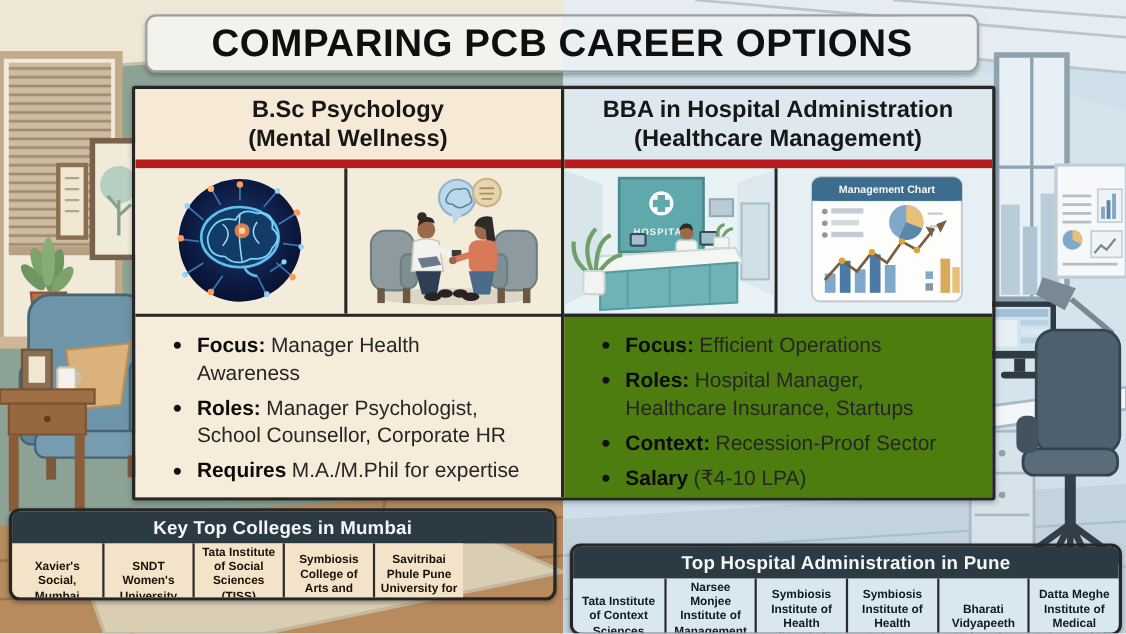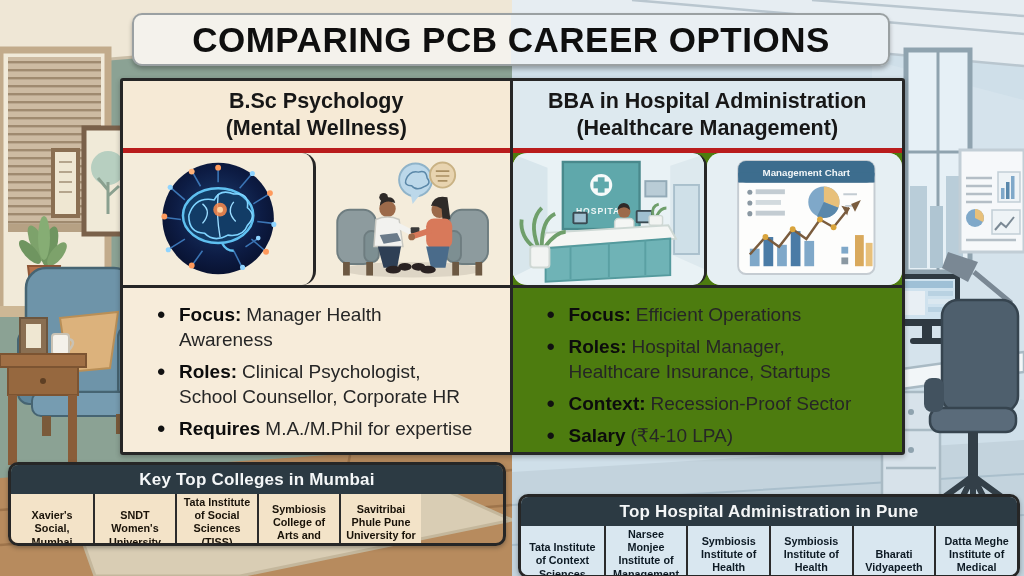--- a/index.html
+++ b/index.html
@@ -28,26 +28,26 @@
   
   #main-table {
     position:absolute; left:120px; top:78px; width:785px; height:377px;
     display:grid; grid-template-columns:1fr 1fr;
     border:3px solid #262626; border-radius:3px; overflow:hidden;
     box-shadow:0 2px 5px rgba(30,30,30,.3);
   }
   .main-col { display:grid; grid-template-rows:72px 135px 1fr; }
   #col-psych { border-right:3px solid #262626; background:#f7ecda; }
   #col-bba   { background:#4d7c0f; }
-  .hdr-cell { border-bottom:5px solid #b91c1c; display:flex; flex-direction:column; align-items:center; justify-content:center; }
+  .hdr-cell { border-bottom:8px solid #b91c1c; display:flex; flex-direction:column; align-items:center; justify-content:center; }
   #col-psych .hdr-cell { background:#f6ead6; }
   #col-bba   .hdr-cell { background:#dde9ef; }
   .hdr-cell .h { font-size:21.5px; font-weight:700; color:#171717; line-height:1.25; text-align:center; }
   .img-row { border-bottom:3px solid #262626; display:grid; grid-template-columns:1fr 1fr; }
-  .img-cell { overflow:hidden; position:relative;border-radius:14px; }
+  .img-cell { overflow:hidden; position:relative; }
   .img-cell.first { border-right:3px solid #262626; }
   #col-psych .img-cell { background:#f4ecdb; }
   #col-bba   .img-cell { background:#e6eff3; }
   .img-cell svg { width:100%; height:100%; display:block; }
 
   .bullets { padding:14px 26px 10px 34px; }
   .bullets ul { list-style:none; }
   .bullets li { position:relative; padding-left:22px; margin-bottom:7px; font-size:19px; line-height:1.32; color:#262626; max-width:318px; }
   .bullets li::before { content:"•"; position:absolute; left:0; top:-3px; font-size:24px; color:#111; }
   .bullets .b { font-weight:700; color:#0c0c0c; margin-right:5px; }
@@ -315,21 +315,21 @@
               <polygon points="114,96 138,96 134,118 119,118" fill="#4a6b8a"></polygon>
               <ellipse cx="116" cy="120" rx="8" ry="4" fill="#2a2222"></ellipse>
               <ellipse cx="106" cy="117" rx="7" ry="4" fill="#2a2222"></ellipse>
             </g>
           </svg>
         </div>
       </div>
       <div class="bullets">
         <ul>
           <li><span class="b">Focus:</span><span>Manager Health Awareness</span></li>
-          <li><span class="b">Roles:</span><span>Clinical Psychologist, School Counsellor, Corporate HR</span></li>
+          <li><span class="b">Roles:</span><span>Manager Psychologist, School Counsellor, Corporate HR</span></li>
           <li><span class="b">Requires</span><span>M.A./M.Phil for expertise</span></li>
           <li><span class="b">Salary</span><span>(₹3-2 LPA)</span></li>
         </ul>
       </div>
     </div>
 
     <div class="main-col" id="col-bba">
       <div class="hdr-cell">
         <div class="h">BBA in Hospital Administration</div>
         <div class="h">(Healthcare Management)</div>

